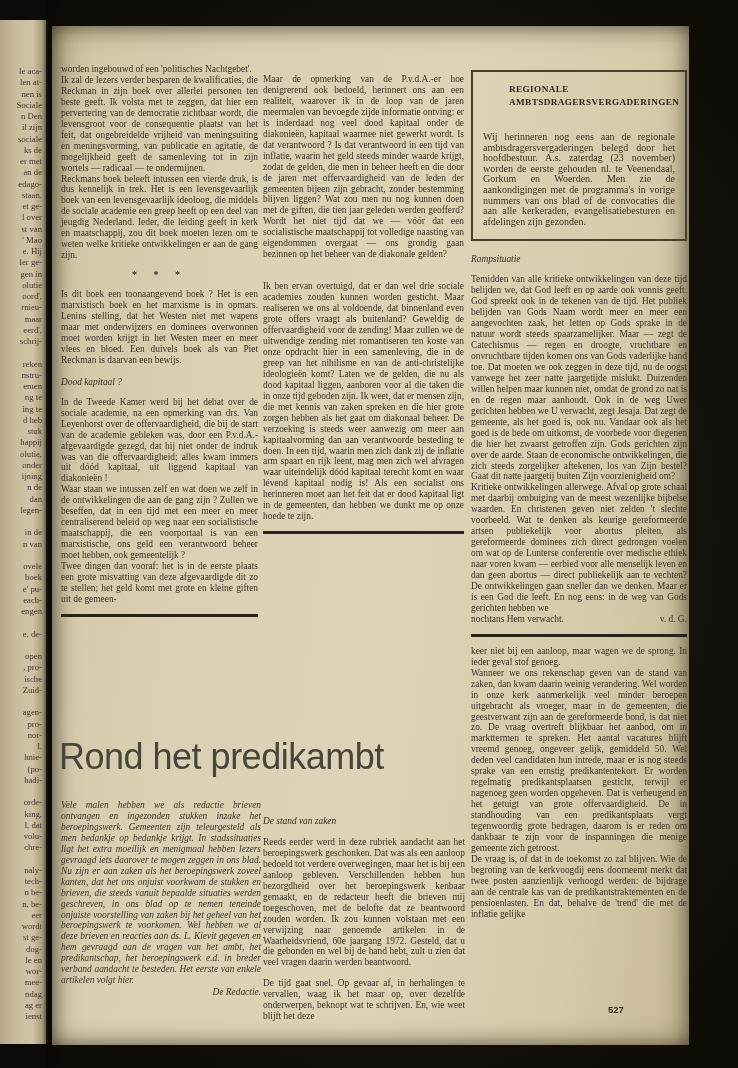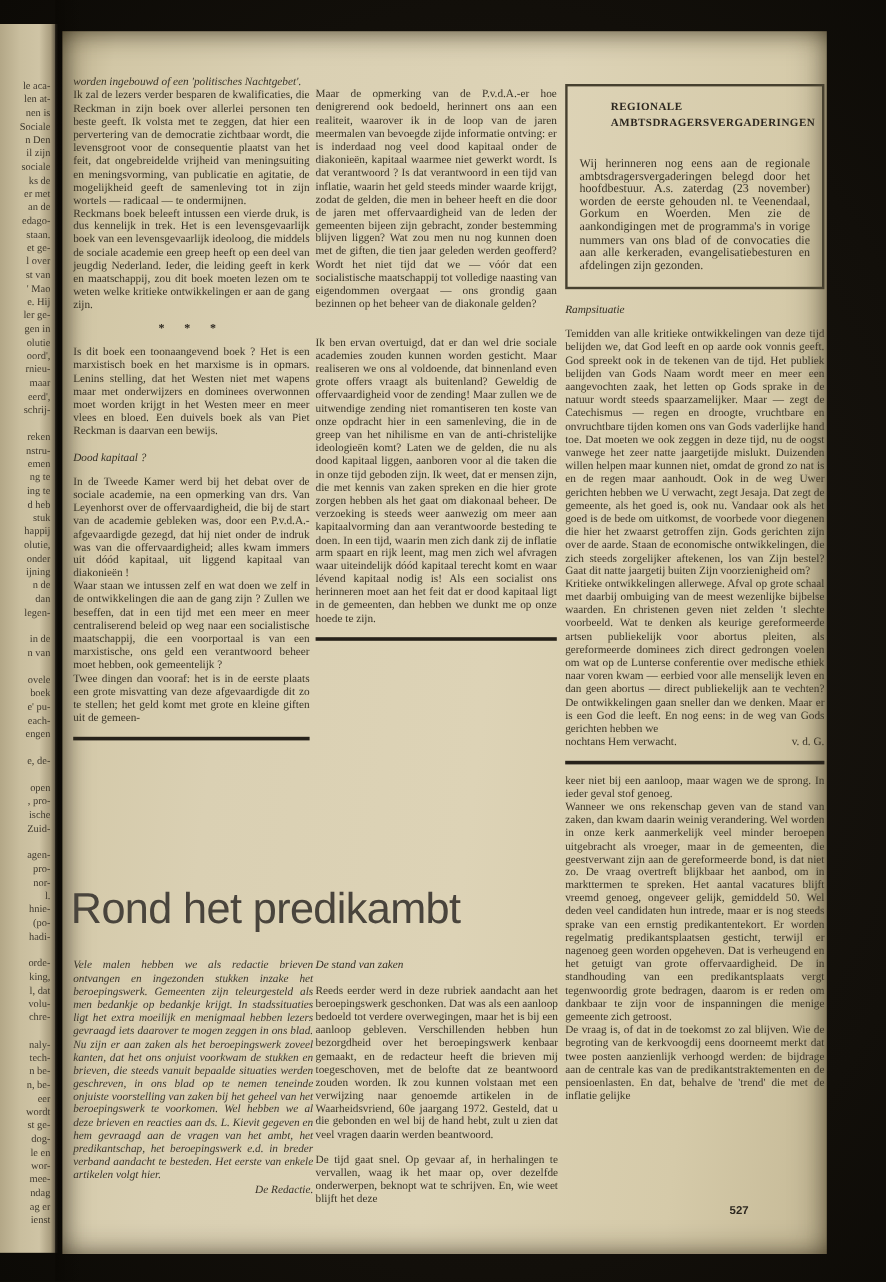--- a/index.html
+++ b/index.html
@@ -37,32 +37,32 @@
       inset 0 -14px 24px -14px rgba(35,26,8,.5);
   }
   .col {
     position: absolute; font-size: 9.4px; line-height: 10.95px;
     text-align: justify; color: #393326;
   }
   .col1 { left: 9px;  top: 38px;  width: 197px; }
   .col2 { left: 211px; top: 38px; width: 201px; }
   .col3 { left: 419px; top: 44px; width: 216px; }
   .lower1 { left: 9px;  top: 774px; width: 200px; }
-  .lower2 { left: 211px; top: 774px; width: 202px; }
+  .lower2 { left: 211px; top: 790px; width: 202px; }
   .lower1 .blk { font-style: italic; color: #3a342a; }
   
   .notice { border: 2px solid #46402f; padding: 11px 10px 12px; margin-bottom: 13px; }
   .notice-title {
     font-weight: 700; font-size: 9.2px; line-height: 12.5px; letter-spacing: .4px;
     white-space: pre-line; padding-left: 26px; color: #2d2820;
   }
   .notice-body { margin-top: 24px; font-size: 10px; line-height: 10.6px; text-align: justify; }
   
   .blk.p, .blk.pi { margin: 0; }
-  .blk.pi { font-style: italic; }
+  .blk.pi { }
   .blk.pg  { margin-top: 10px; }
   .blk.pg2 { margin-top: 21px; }
   .blk.stars { text-align: center; font-weight: 700; letter-spacing: 7px; margin: 9px 0 8px; font-size: 10px; color: #2d2820; }
   .blk.subhead { font-style: italic; margin: 11px 0 9px; color: #332e23; }
   .blk.subhead:first-child { margin-top: 0; }
   .blk.split { display: flex; justify-content: space-between; gap: 28px; }
   .blk.rule { height: 3px; background: #27221a; margin: 9px 0 9px; }
   .blk.sigr { text-align: right; margin-top: 1px; }
   
   .headline {

